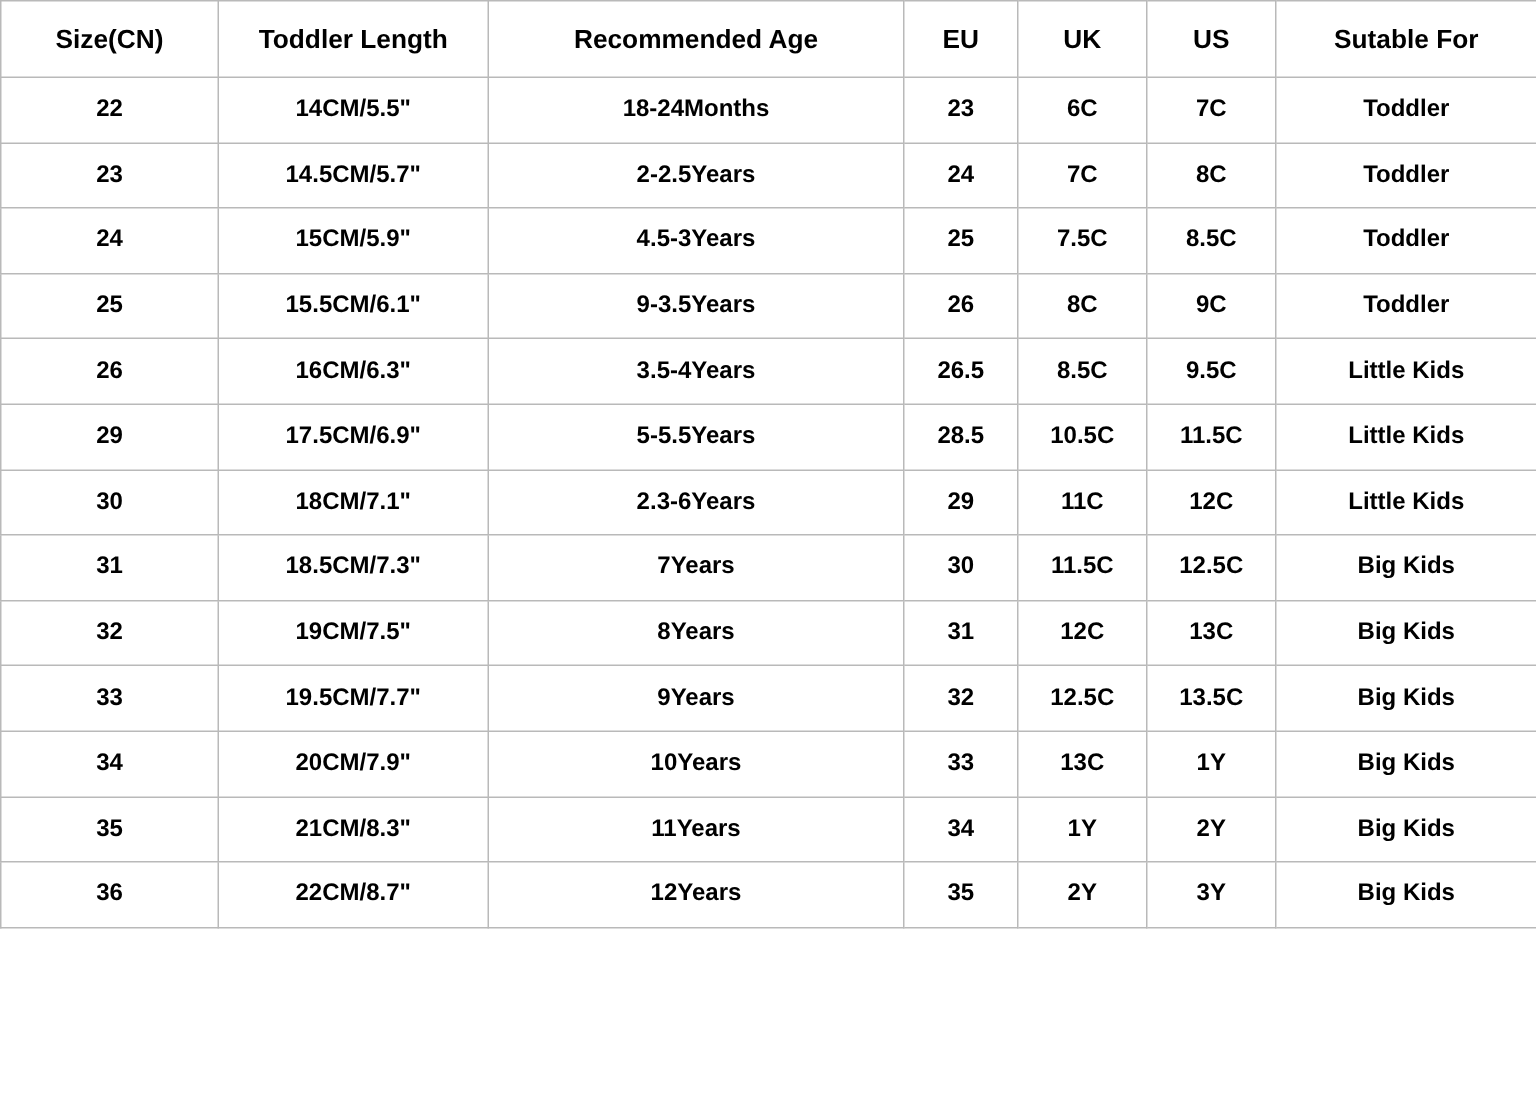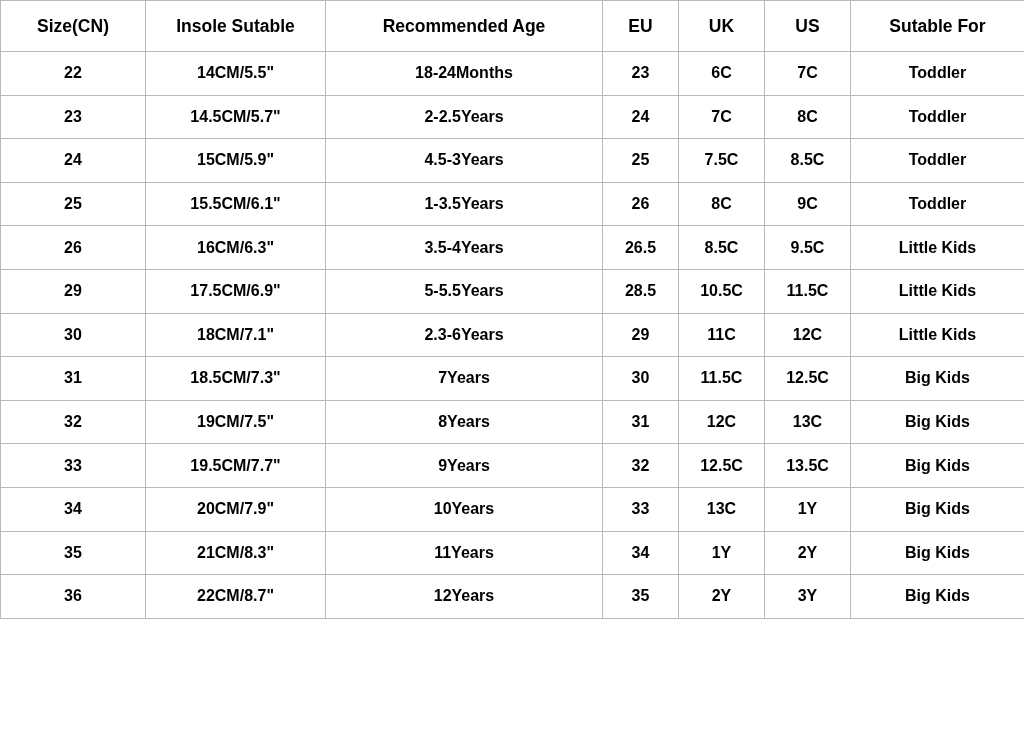--- a/index.html
+++ b/index.html
@@ -62,21 +62,21 @@
         <col class="c1">
         <col class="c2">
         <col class="c3">
         <col class="c4">
         <col class="c5">
         <col class="c6">
     </colgroup>
     <thead>
       <tr>
         <th>Size(CN)</th>
-        <th>Insole Sutable</th>
+        <th>Toddler Length</th>
         <th>Recommended Age</th>
         <th>EU</th>
         <th>UK</th>
         <th>US</th>
         <th>Sutable For</th>
       </tr>
     </thead>
     <tbody>
       <tr>
         <td>22</td>
@@ -101,21 +101,21 @@
         <td>15CM/5.9"</td>
         <td>4.5-3Years</td>
         <td>25</td>
         <td>7.5C</td>
         <td>8.5C</td>
         <td>Toddler</td>
       </tr>
       <tr>
         <td>25</td>
         <td>15.5CM/6.1"</td>
-        <td>1-3.5Years</td>
+        <td>9-3.5Years</td>
         <td>26</td>
         <td>8C</td>
         <td>9C</td>
         <td>Toddler</td>
       </tr>
       <tr>
         <td>26</td>
         <td>16CM/6.3"</td>
         <td>3.5-4Years</td>
         <td>26.5</td>

